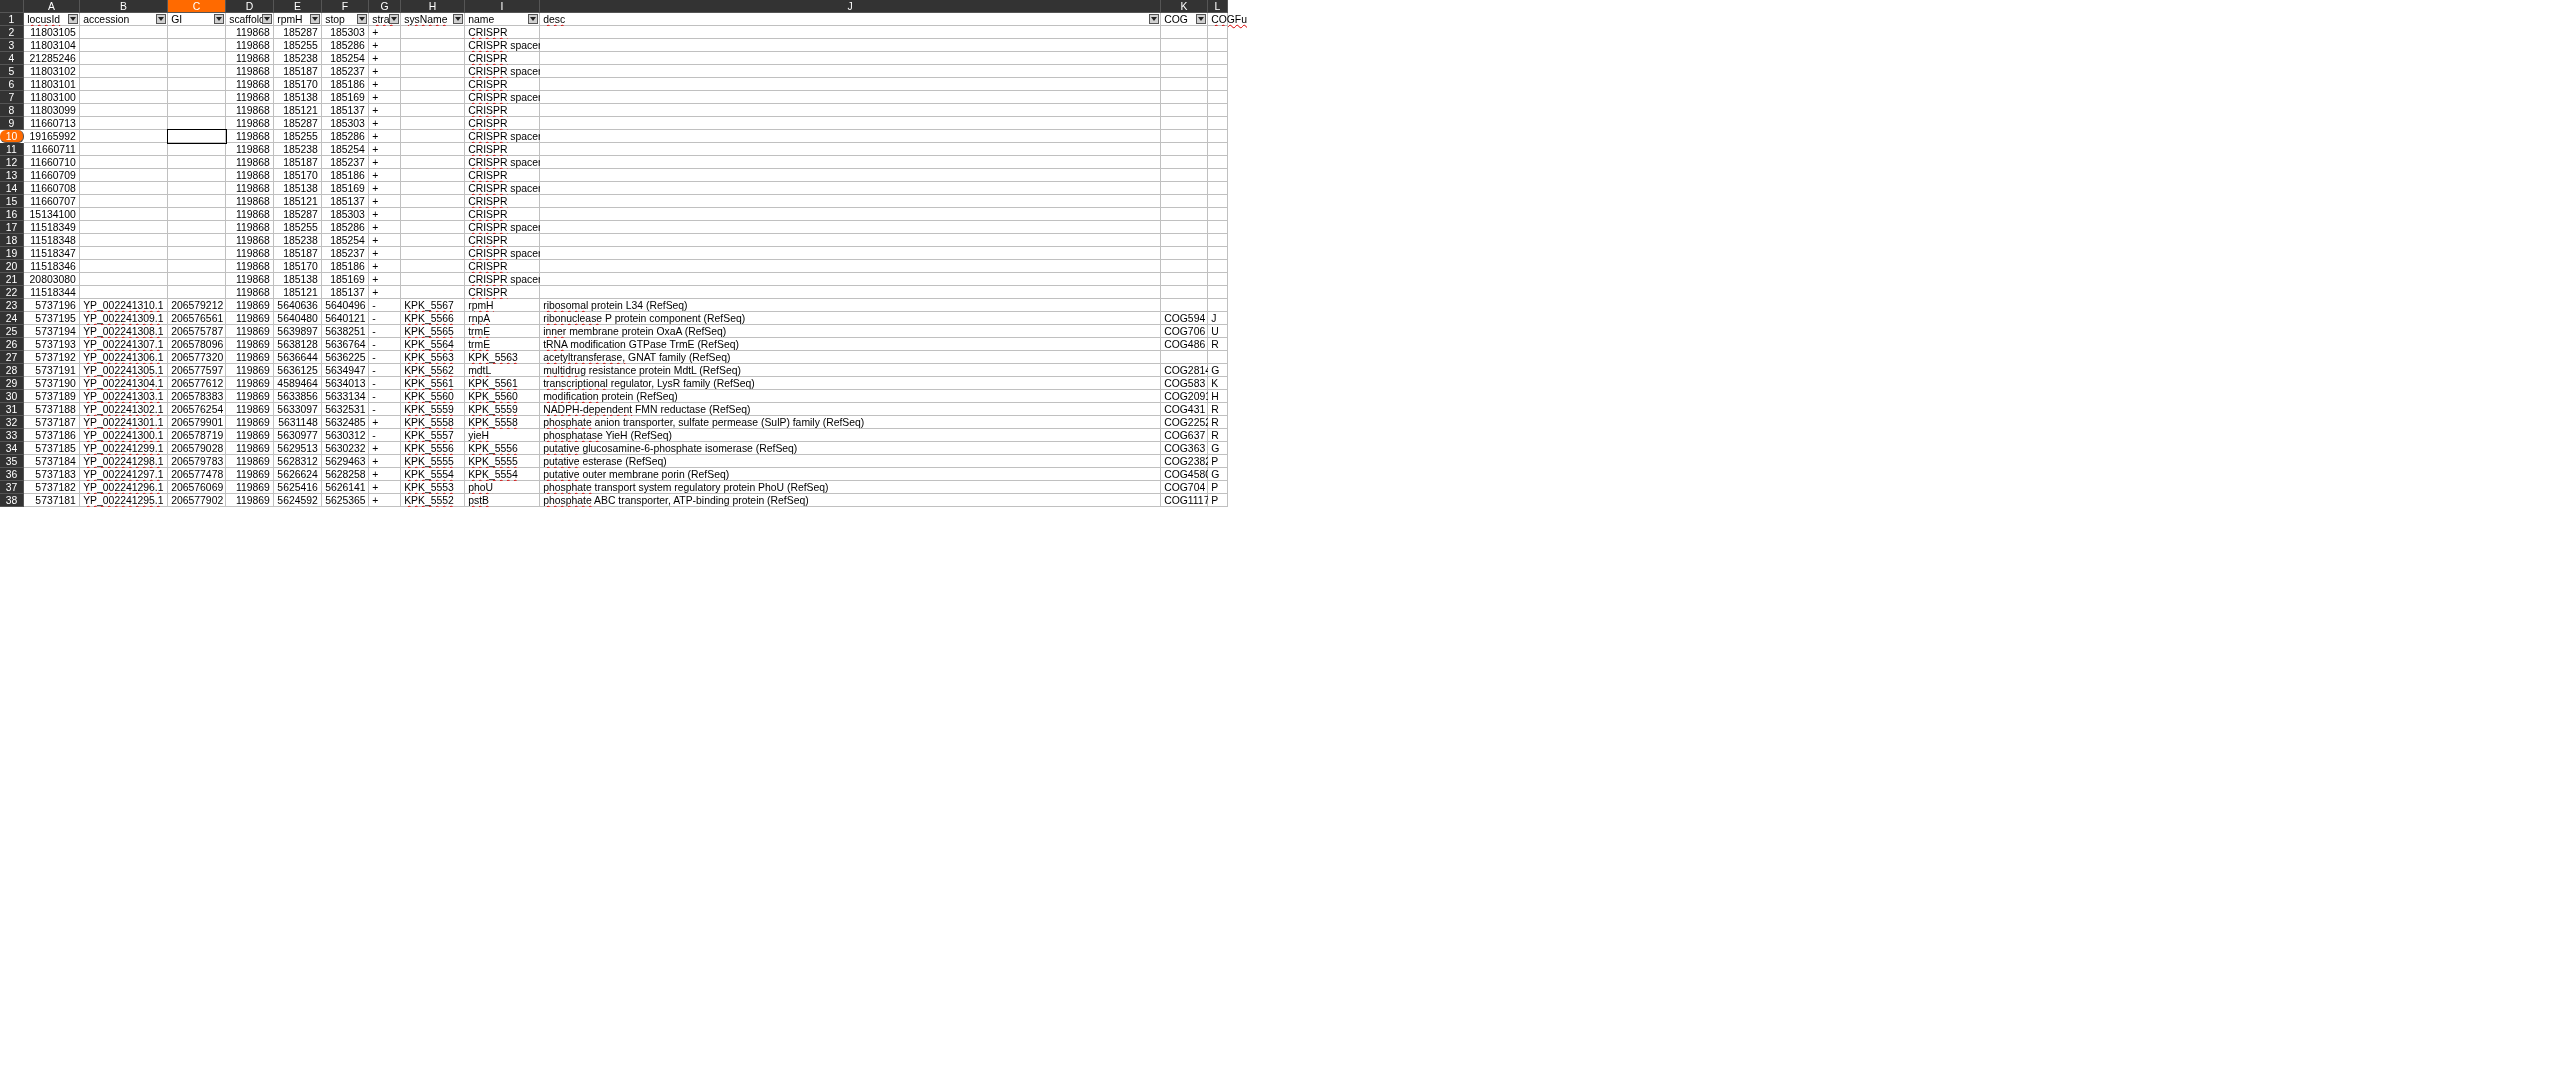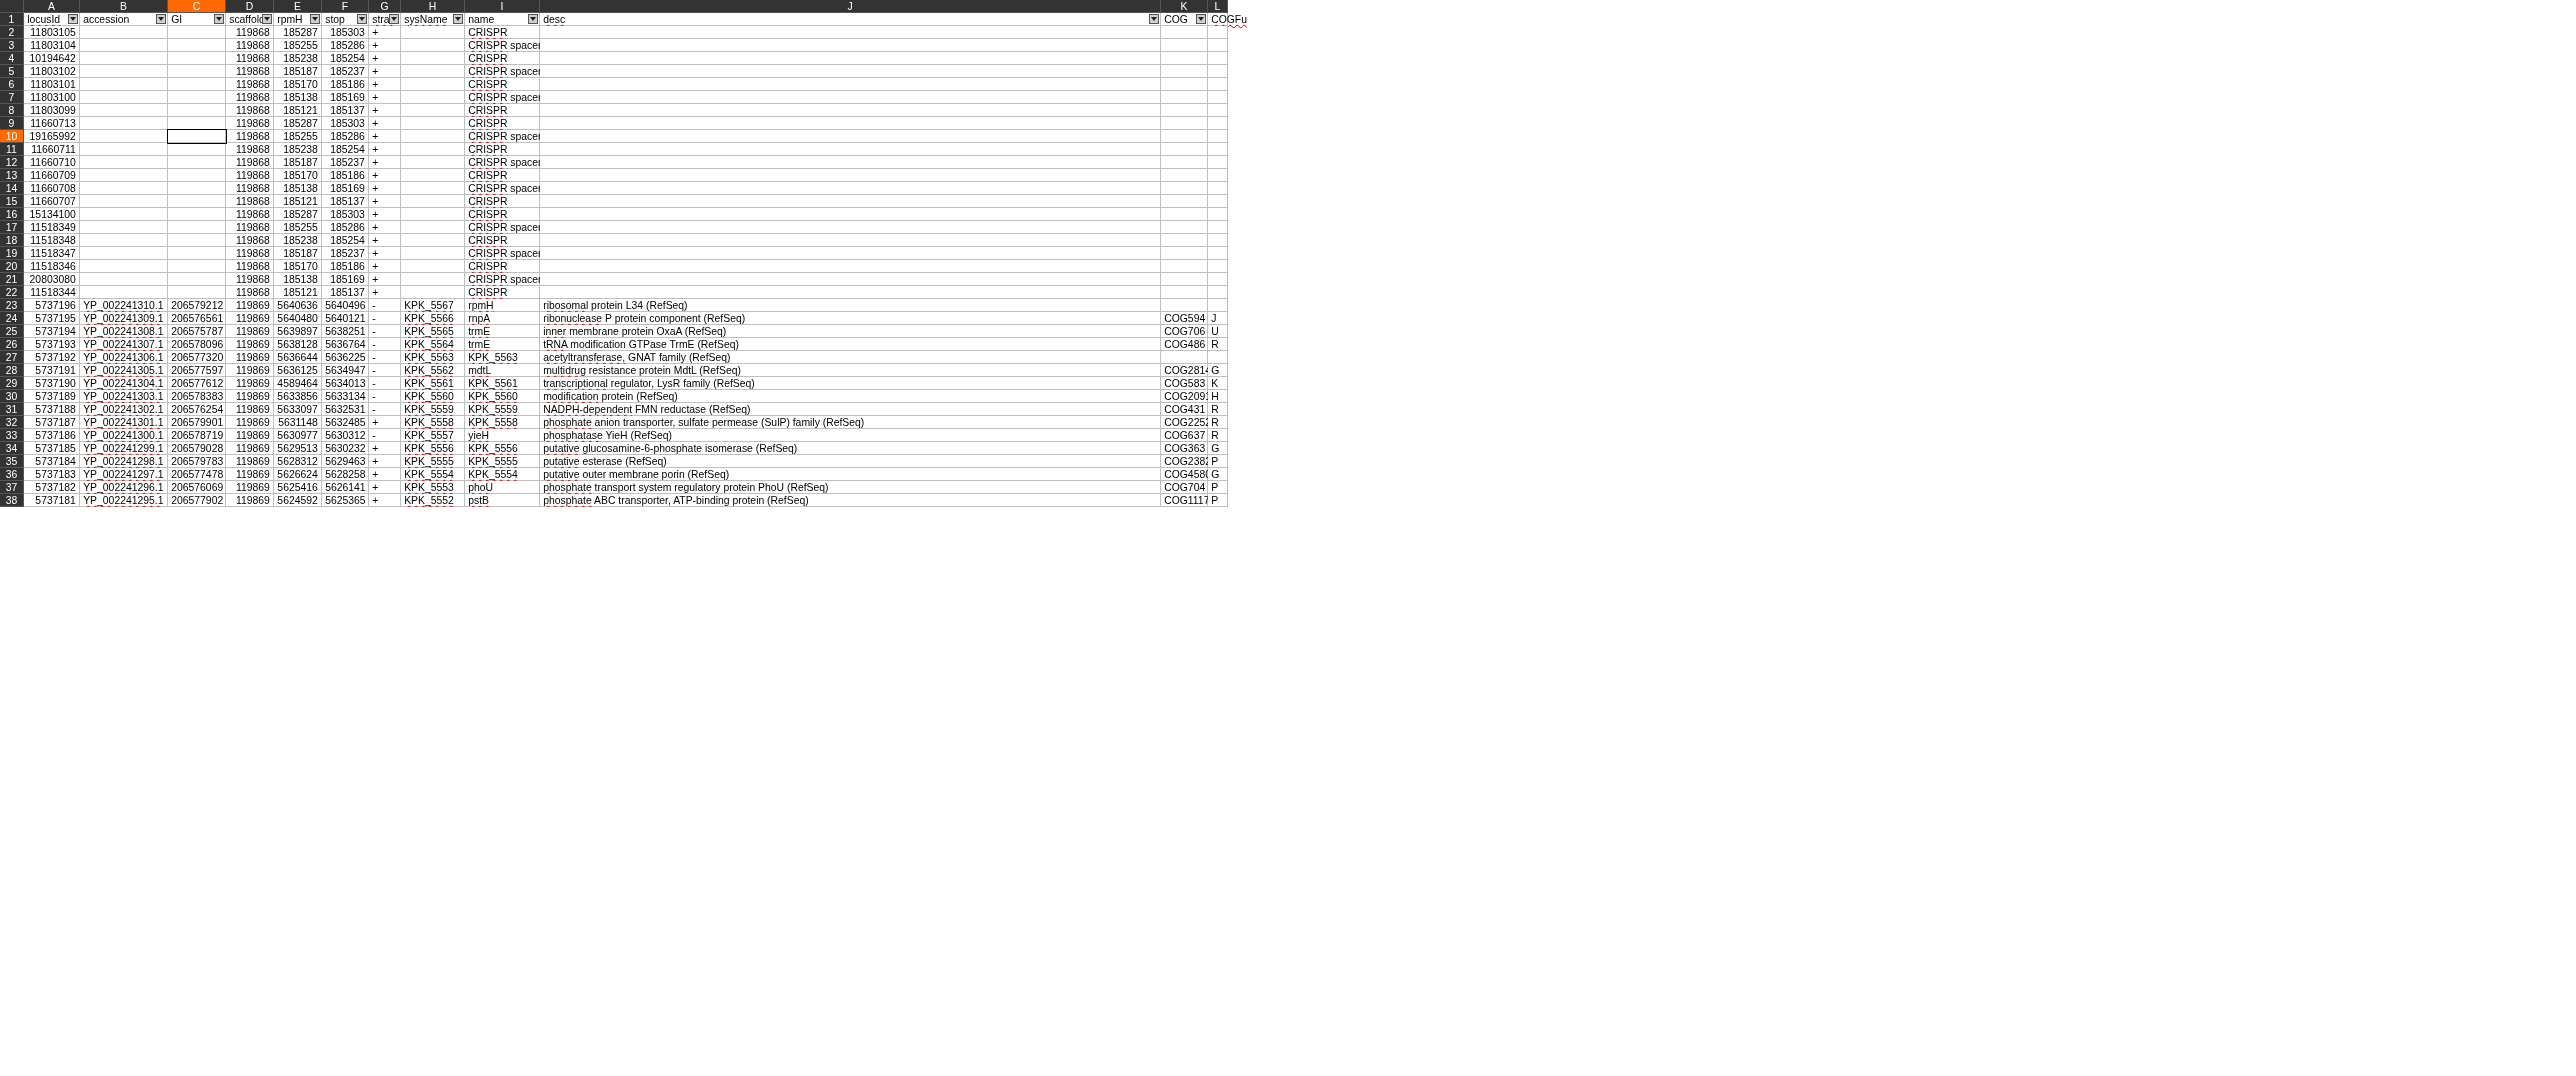--- a/index.html
+++ b/index.html
@@ -46,20 +46,21 @@
     background: #333;
     color: #fff;
     text-align: center;
     font-weight: normal;
     border-right: 0.8px solid #555;
     border-bottom: 0.8px solid #555;
   }
   .row-header.active {
     background: #ff6a00;
     color: #fff;
+    border-radius: 6px;
   }
   .cell {
     background: #fff;
     color: #000;
   }
   .cell.num { text-align: right; }
   .cell.txt { text-align: left; }
   .cell.active-cell {
     outline: 1.6px solid #000;
     outline-offset: -0.8px;
@@ -140,21 +141,21 @@
     <div class="cell num">119868</div>
     <div class="cell num">185255</div>
     <div class="cell num">185286</div>
     <div class="cell txt">+</div>
     <div class="cell txt"></div>
     <div class="cell txt"><span class="spell">CRISPR</span> spacer</div>
     <div class="cell txt"></div>
     <div class="cell txt"></div>
     <div class="cell txt"></div>
     <div class="row-header">4</div>
-    <div class="cell num">10194642</div>
+    <div class="cell num">21285246</div>
     <div class="cell txt"></div>
     <div class="cell num"></div>
     <div class="cell num">119868</div>
     <div class="cell num">185238</div>
     <div class="cell num">185254</div>
     <div class="cell txt">+</div>
     <div class="cell txt"></div>
     <div class="cell txt"><span class="spell">CRISPR</span></div>
     <div class="cell txt"></div>
     <div class="cell txt"></div>

